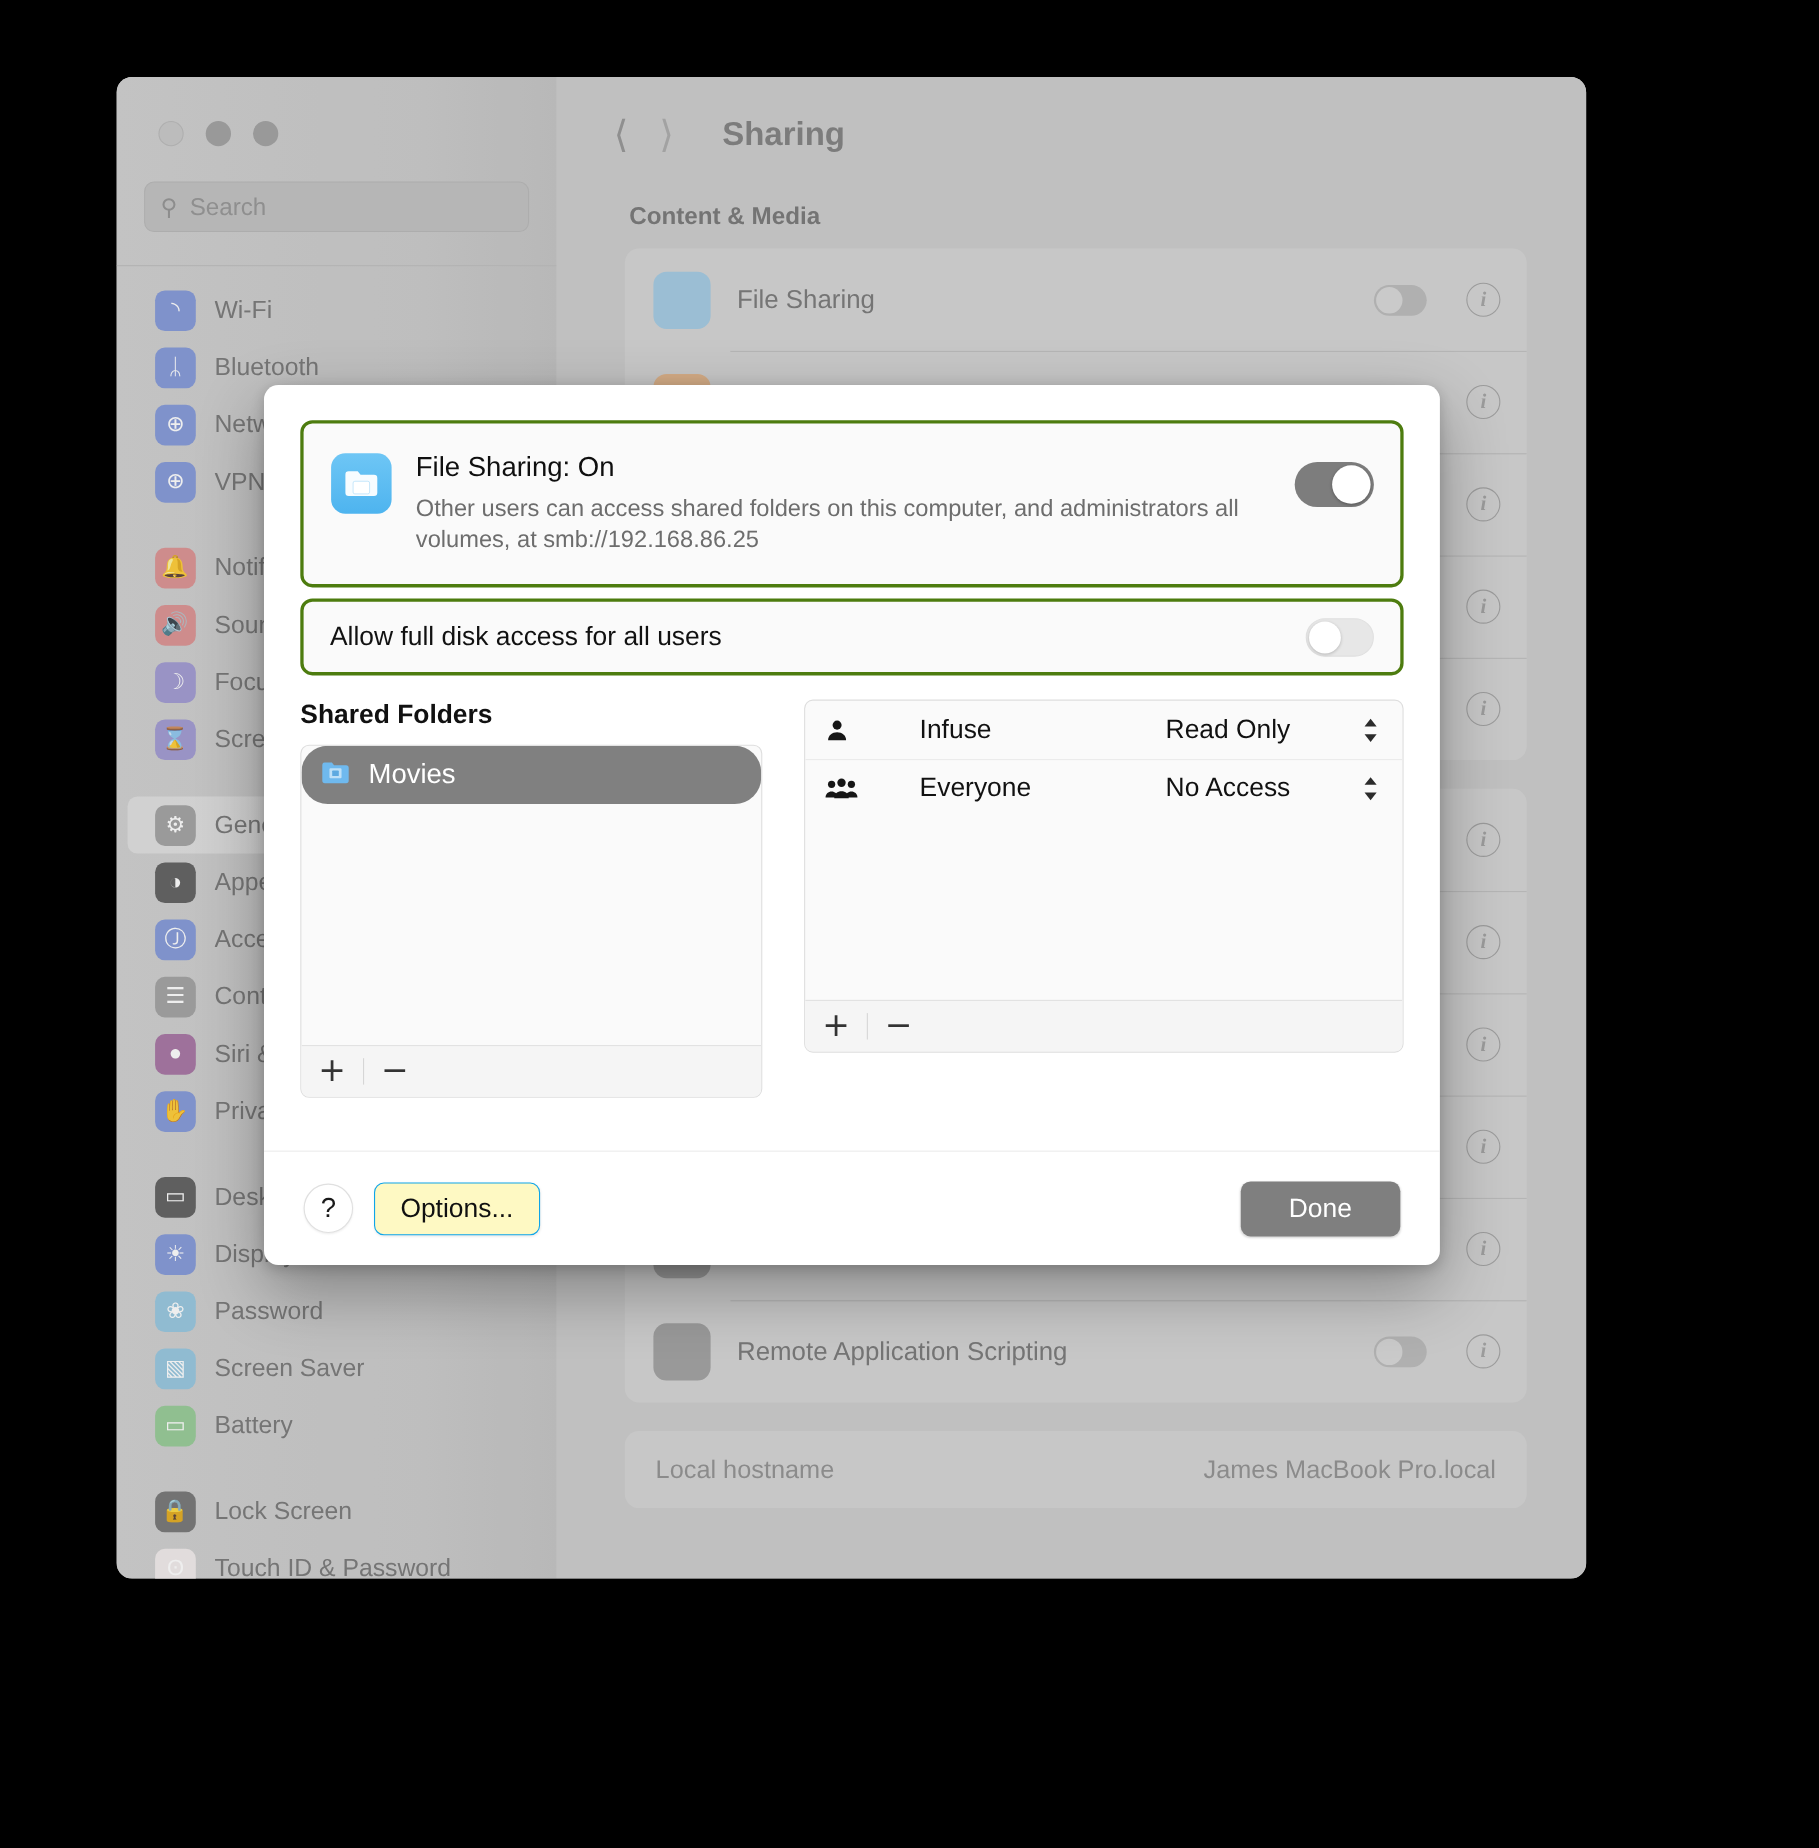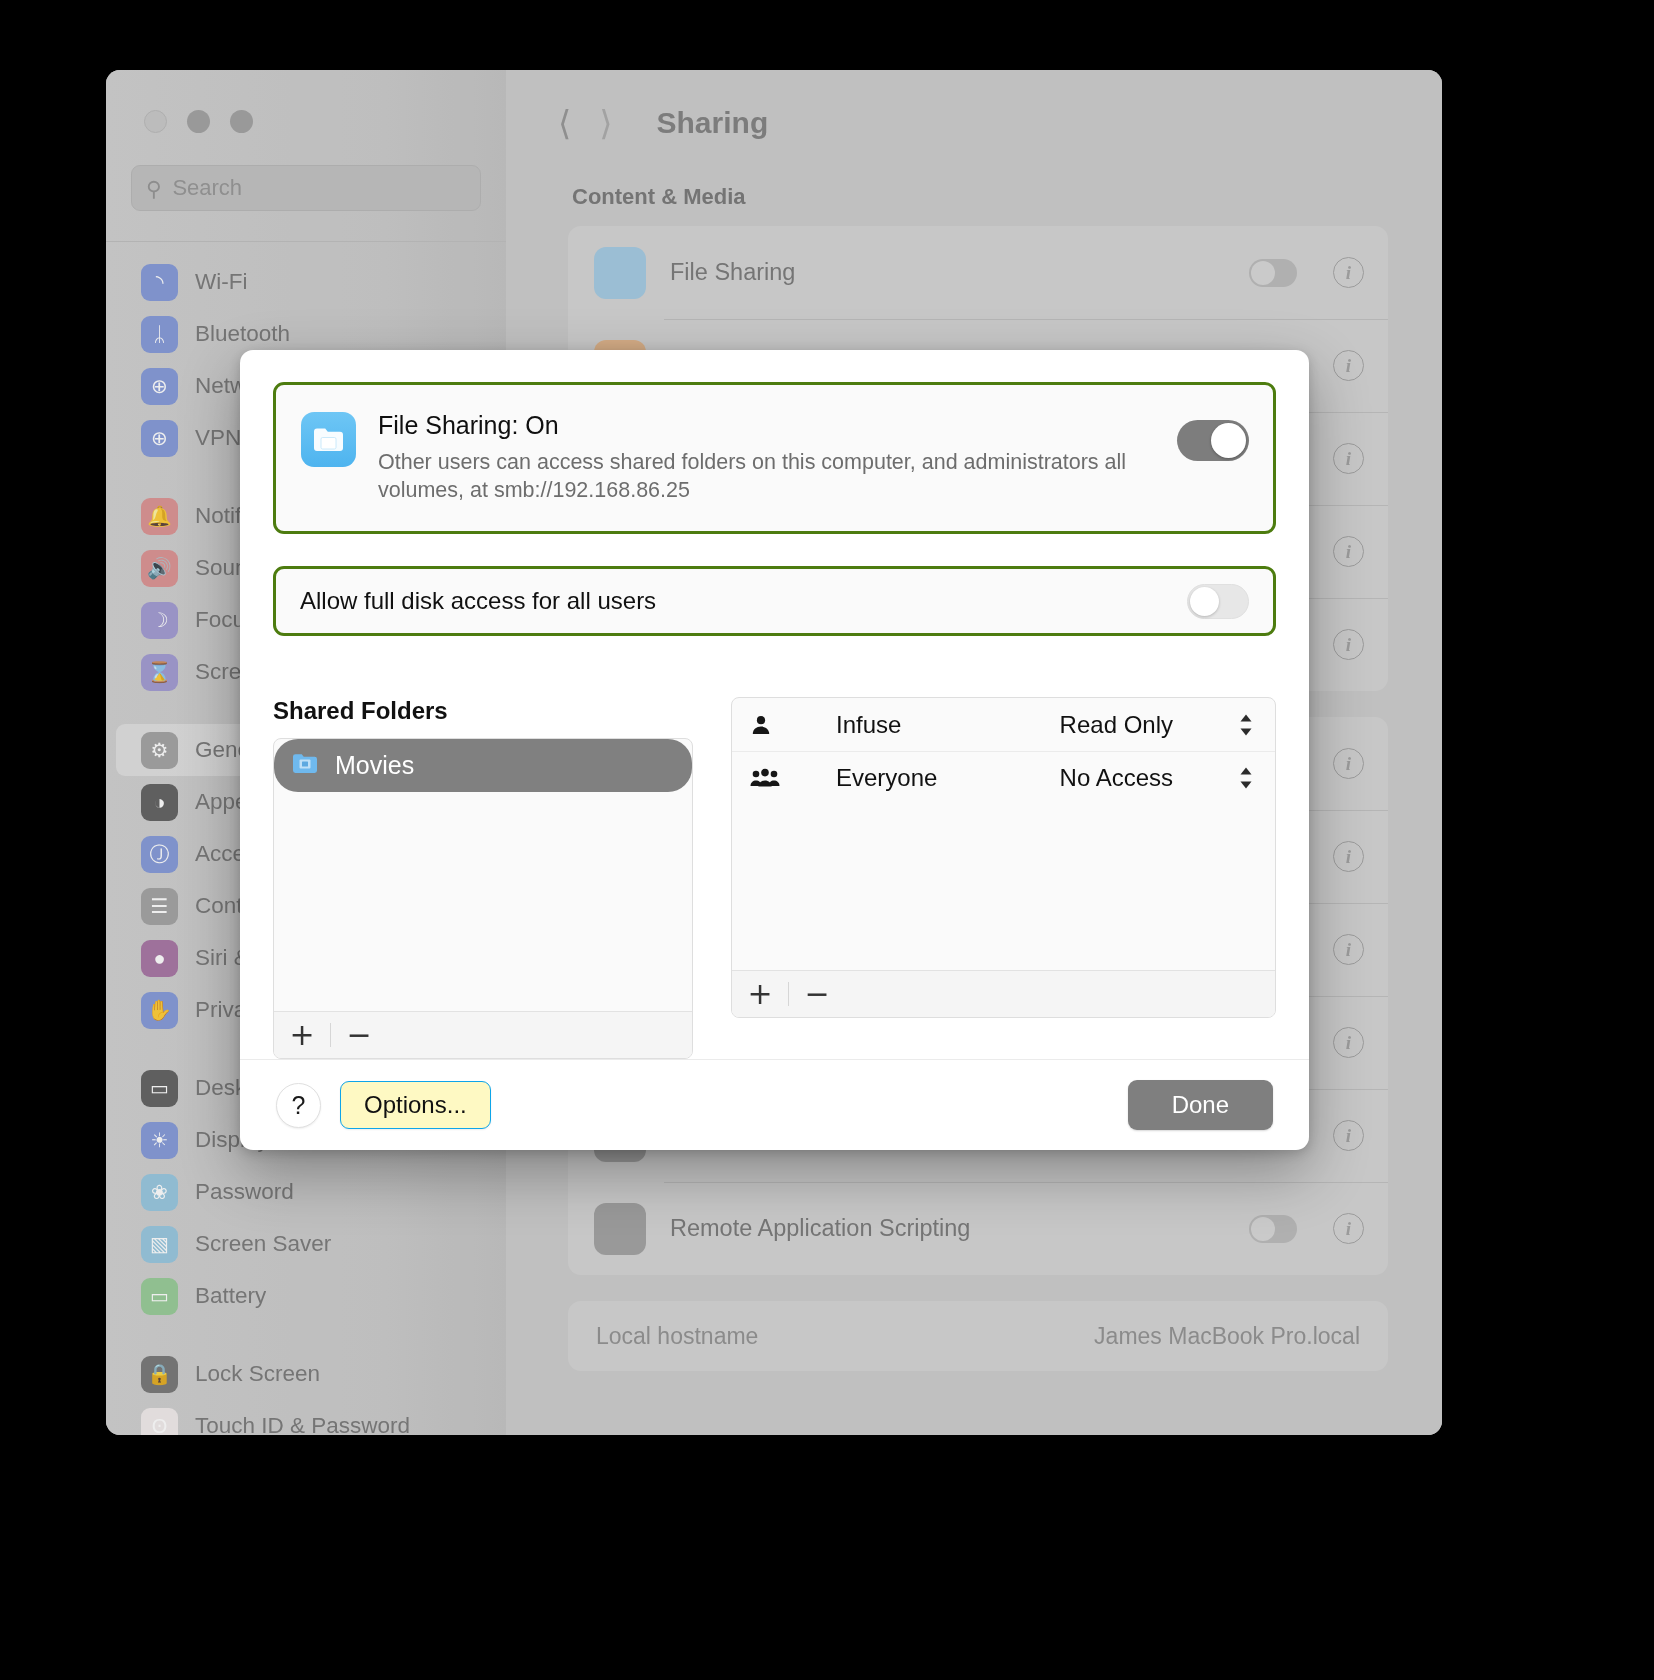--- a/index.html
+++ b/index.html
@@ -194,29 +194,29 @@
     background: #e7e7e7; border: 1px solid #e0e0e0;
     position: relative; flex: 0 0 62px;
   }
   .toggle-off::after {
     content: ""; position: absolute; left: 2px; top: 2px;
     width: 29px; height: 29px; border-radius: 50%;
     background: #fff; box-shadow: 0 1px 3px rgba(0,0,0,0.22);
   }
 
   #fda-card {
-    margin-top: 32px;
+    margin-top: 10px;
     display: flex; align-items: center;
     padding: 2px 24px;
     height: 70px;
   }
   #fda-label { flex: 1; font-size: 24px; color: #111; }
 
   
-  #lists { display: flex; gap: 38px; margin-top: 61px; }
+  #lists { display: flex; gap: 38px; margin-top: 22px; }
   .list-col { flex: 1; }
   .list-col.left { max-width: 420px; }
   .col-head { font-size: 24px; color: #111; font-weight: 600; margin-bottom: 13px; }
   .list-box {
     border: 1px solid #dedede;
     border-radius: 8px;
     overflow: hidden;
     height: 321px;
     display: flex; flex-direction: column;
     background: #fafafa;

